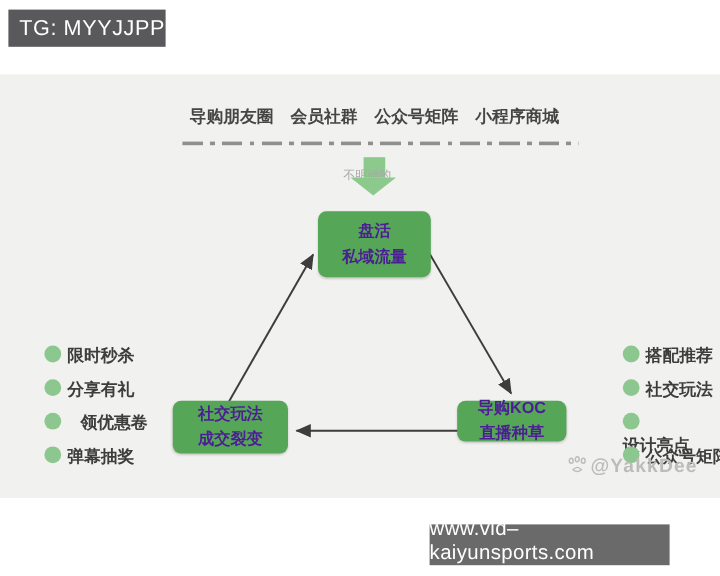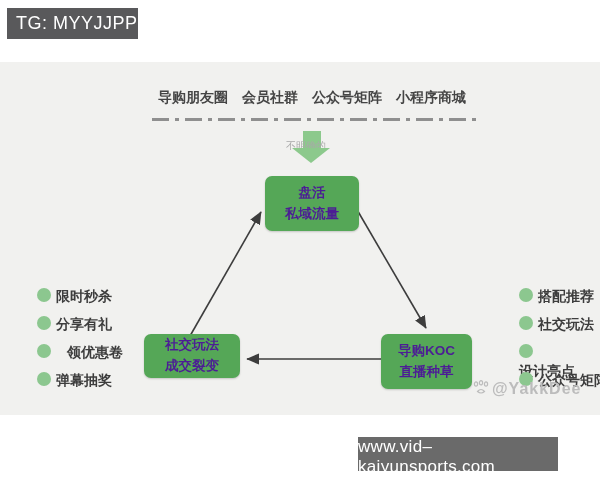--- a/index.html
+++ b/index.html
@@ -40,41 +40,41 @@
   }
   
   .fbox{
     position:absolute;background:#55a757;border-radius:7px;
     color:#4c1d95;font-weight:bold;font-size:13.5px;line-height:1.55;
     display:flex;flex-direction:column;align-items:center;justify-content:center;
     text-align:center;box-shadow:0 1px 2px rgba(0,0,0,.18);
   }
   .fbox-center{left:265px;top:176px;width:94px;height:55px;}
   .fbox-left{left:144px;top:334px;width:96px;height:44px;}
-  .fbox-right{left:381px;top:334px;width:91px;height:55px;}
+  .fbox-right{left:381px;top:334px;width:91px;height:34px;}
   
   .connectors{position:absolute;left:0;top:0;width:600px;height:480px;pointer-events:none;}
   
   .bullet-row{
     position:absolute;display:flex;align-items:flex-start;gap:5px;
     font-size:14px;font-weight:bold;color:#3d3d3d;white-space:nowrap;
   }
   .dot{width:14px;height:14px;border-radius:50%;background:#8cc78f;flex:0 0 auto;}
   .ll0{left:37px;top:288px;} .ll1{left:37px;top:316px;} .ll2{left:37px;top:344px;gap:16px;} .ll3{left:37px;top:372px;}
   .rl0{left:519px;top:288px;} .rl1{left:519px;top:316px;} .rl2{left:519px;top:344px;flex-direction:column;} .rl3{left:519px;top:372px;}
   
   .watermark{
     position:absolute;left:472px;top:380px;display:flex;align-items:flex-start;gap:2px;
     color:#bcbcbc;font-size:16px;font-weight:bold;letter-spacing:1px;
   }
   
   .url-badge{
     position:absolute;left:358px;top:437px;width:200px;height:34px;
     background:#6a6a6a;color:#ffffff;font-size:17px;letter-spacing:.3px;
-    display:flex;align-items:flex-start;justify-content:center;
+    display:flex;align-items:flex-end;justify-content:center;
   }
 </style>
 </head>
 <body>
 
 <div class="panel"></div>
 
 <svg class="connectors" viewBox="0 0 600 480">
   <defs>
     <marker id="ah" markerWidth="9" markerHeight="8" refX="7.5" refY="3.5" orient="auto">

